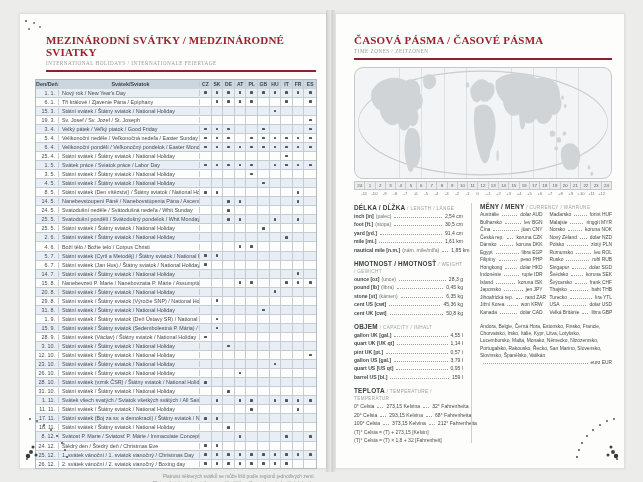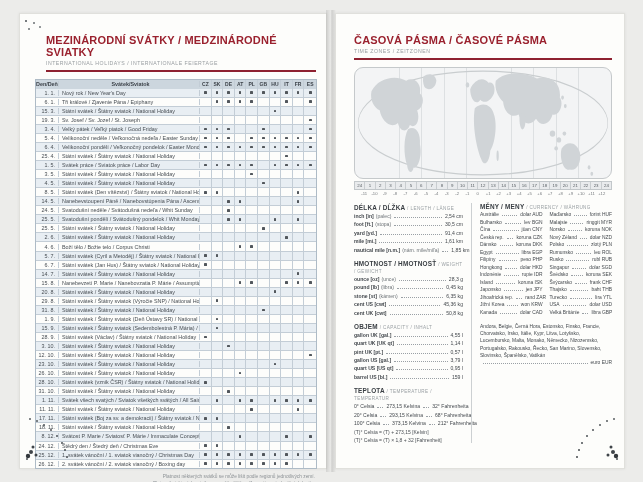--- a/index.html
+++ b/index.html
@@ -14,21 +14,21 @@
     position:absolute;top:13px;bottom:13px;background:#fdfdfb;
     border:1px solid #e0e0dc;box-shadow:0 0 3px rgba(0,0,0,.07);
     box-sizing:border-box;
   }
   .page-left{left:19px;width:308px;}
   .page-right{left:335px;width:290px;}
   .fold{position:absolute;left:326px;top:10px;bottom:10px;width:10px;
     background:linear-gradient(90deg,rgba(0,0,0,.10),rgba(0,0,0,.02) 45%,rgba(0,0,0,.12) 60%,rgba(0,0,0,0));}
 
   
-  .hdr{margin:20px 10px 0 26px;}
+  .hdr{margin:20px 10px 0 26px;font-family:Liberation Serif, serif;}
   .page-right .hdr{margin-left:18px;margin-right:12px;}
   .title{font-size:11px;font-weight:bold;color:#9a212e;letter-spacing:.2px;line-height:1.1;}
   .subtitle{font-size:5.2px;color:#989da1;letter-spacing:.5px;margin-top:1.5px;}
   .rule{height:0;border-top:2.2px solid #8e2130;margin-top:4px;}
 
   
   .htable{margin:7px 9px 0 15px;border:1px solid #aebbc6;font-size:5.4px;color:#474d53;}
   .t-row{display:flex;height:8.05px;border-top:1px solid #c3cdd6;align-items:center;}
   .t-row:first-child{border-top:none;}
   .t-head{background:#ccd6de;font-weight:bold;height:9px;color:#3d434a;}

